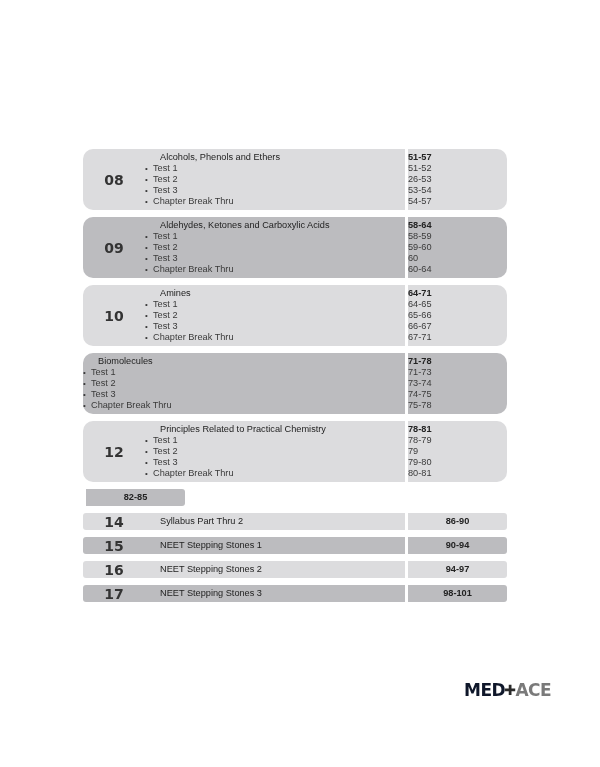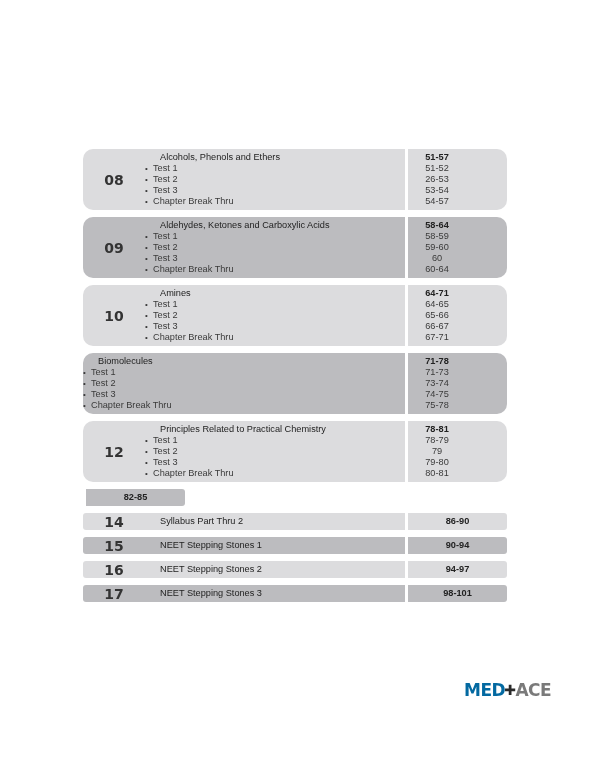--- a/index.html
+++ b/index.html
@@ -5,21 +5,21 @@
   html, body { margin: 0; padding: 0; }
   body {
     width: 600px; height: 767px; background: #ffffff; position: relative;
     font-family: "Liberation Sans", sans-serif; color: #2b2b2b; overflow: hidden;
   }
   .toc { position: absolute; left: 83px; top: 149px; width: 424px; }
   .row { position: relative; display: flex; width: 424px; }
   .row.big { height: 61px; margin-bottom: 7px; }
   .row.small { height: 17px; margin-bottom: 7px; }
   .cell-main { position: relative; width: 322px; display: flex; }
-  .cell-pages { width: 99px; margin-left: 3px; text-align: center; }
+  .cell-pages { width: 99px; margin-left: 3px; text-align: left; }
   .big .cell-main { border-radius: 10px 0 0 10px; }
   .big .cell-pages { border-radius: 0 10px 10px 0; }
   .small .cell-main { border-radius: 3px 0 0 3px; }
   .small .cell-pages { border-radius: 0 3px 3px 0; text-align: center; }
   .light .cell-main, .light .cell-pages { background: #dcdcde; }
   .dark .cell-main, .dark .cell-pages { background: #bcbcbf; }
   .num {
     width: 62px; display: flex; align-items: center; justify-content: center;
     font-family: "DejaVu Sans", sans-serif; font-weight: bold; font-size: 14px; color: #333;
   }
@@ -28,21 +28,21 @@
   .title { font-weight: normal; color: #222; margin-left: 15px; }
   .sub { color: #3a3a3a; }
   .bullet { display: inline-block; width: 8px; font-size: 8px; }
   .pages-inner { padding-top: 3px; padding-right: 41px; font-size: 9.2px; line-height: 11px; color: #3a3a3a; }
   .small .pages-inner { padding: 0; line-height: 17px; font-weight: bold; color: #222; }
   .pages-inner .total { font-weight: bold; color: #222; }
   .logo {
     position: absolute; left: 464px; top: 680px; font-family: "DejaVu Sans", sans-serif;
     font-weight: bold; font-size: 17px; letter-spacing: -0.5px; display: flex; align-items: center;
   }
-  .logo .med { color: #0369a1; }
+  .logo .med { color: #0f172a; }
   .logo .cross { color: #2a2a2a; font-size: 14px; margin: 0 0 0 -1px; }
   .logo .ace { color: #7a7a7a; }
 </style>
 </head>
 <body>
 
 <div class="toc">
 
   <div class="row big light">
     <div class="cell-main">

